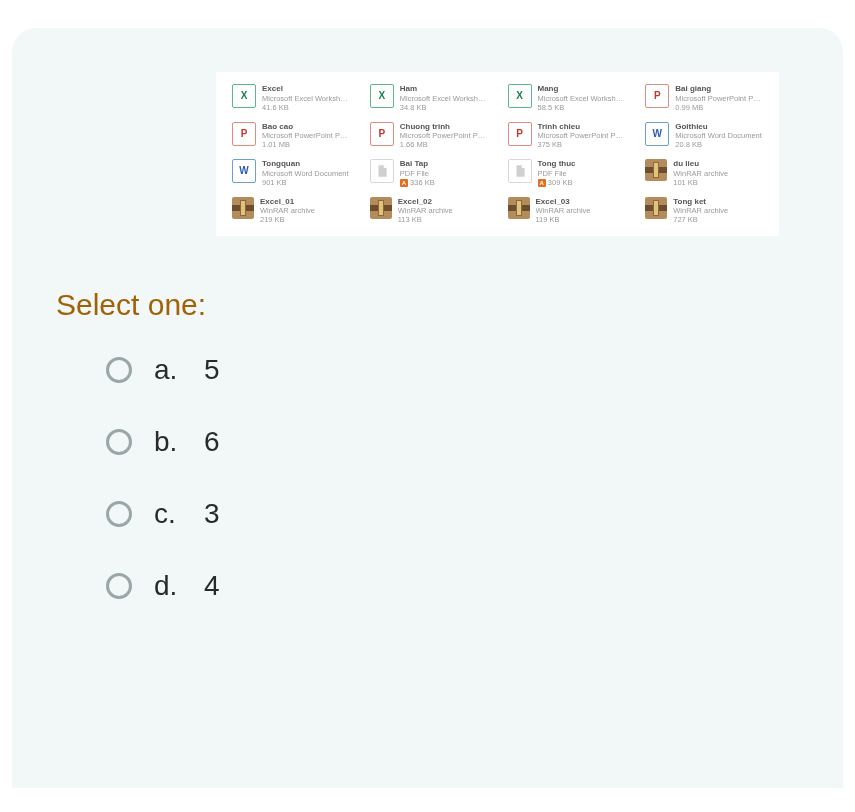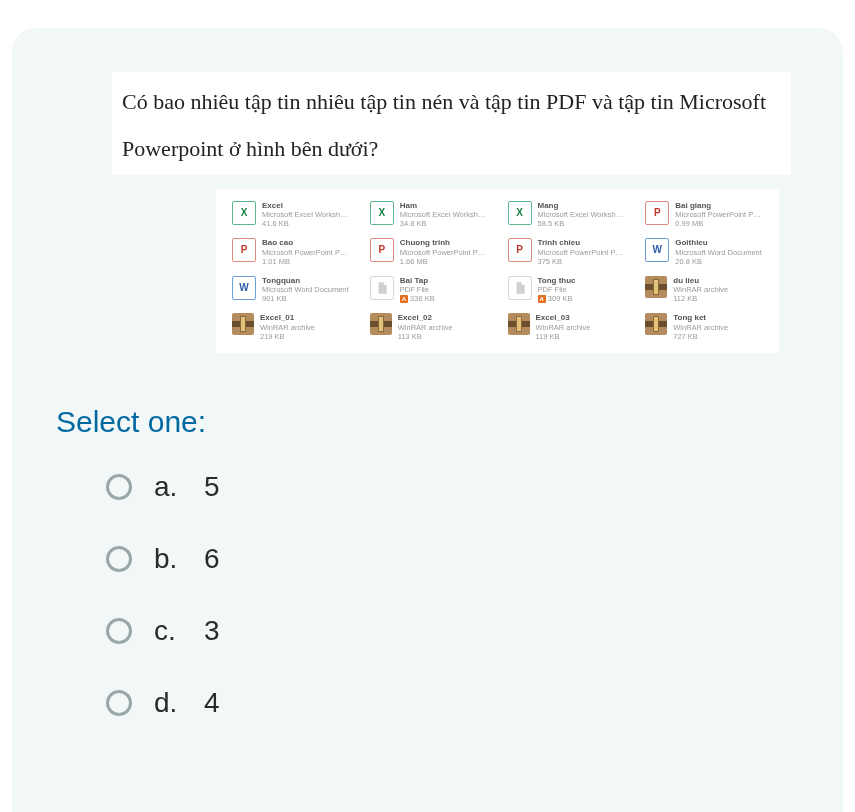--- a/index.html
+++ b/index.html
@@ -60,42 +60,41 @@
   .fmeta{min-width:0}
   .fname{font:700 8px/1.2 Arial;color:#555}
   .ftype{font:400 7.5px/1.2 Arial;color:#9a9a9a;white-space:nowrap;overflow:hidden;text-overflow:ellipsis;max-width:100px}
   .fsize{font:400 7.5px/1.2 Arial;color:#9a9a9a}
   .pdf-badge{
     display:inline-block;background:#e36f1f;color:#fff;font:700 6px/1 Arial;
     padding:1px 2px;border-radius:1px;margin-right:2px;vertical-align:middle;
   }
   .select-one{
     font-size:30px;
-    color:#0369a1;
+    color:#a16207;
     margin:52px 0 32px 0;
   }
   .options{margin-left:50px}
   .opt{
     display:flex;align-items:center;gap:22px;
     margin-bottom:40px;
     cursor:pointer;
   }
   .radio{
     width:26px;height:26px;border:3px solid #9aa7a9;border-radius:50%;
     box-sizing:border-box;flex:0 0 26px;
   }
   .opt-letter{width:28px;font-size:28px;color:#2a2a2a;text-align:left}
   .opt-text{font-size:28px;color:#2a2a2a}
 </style>
 </head>
 <body>
 
 <div class="card">
 
-  <div class="question-text">Có bao nhiêu tập tin nhiêu tập tin nén và tập tin PDF và tập tin Microsoft Powerpoint ở hình bên dưới?</div>
 
   <div class="filegrid-wrap">
     <div class="filegrid" id="filegrid">
         <div class="file">
           <div class="fi xls">X</div>
           <div class="fmeta">
             <div class="fname">Excel</div>
             <div class="ftype">Microsoft Excel Worksheet</div>
             <div class="fsize">41.6 KB</div>
           </div>
@@ -188,21 +187,21 @@
             <div class="fname">Tong thuc</div>
             <div class="ftype">PDF File</div>
             <div class="fsize"><span class="pdf-badge">A</span>309 KB</div>
           </div>
         </div>
         <div class="file">
           <div class="fi rar"></div>
           <div class="fmeta">
             <div class="fname">du lieu</div>
             <div class="ftype">WinRAR archive</div>
-            <div class="fsize">112 KB</div>
+            <div class="fsize">101 KB</div>
           </div>
         </div>
         <div class="file">
           <div class="fi rar"></div>
           <div class="fmeta">
             <div class="fname">Excel_01</div>
             <div class="ftype">WinRAR archive</div>
             <div class="fsize">219 KB</div>
           </div>
         </div>

